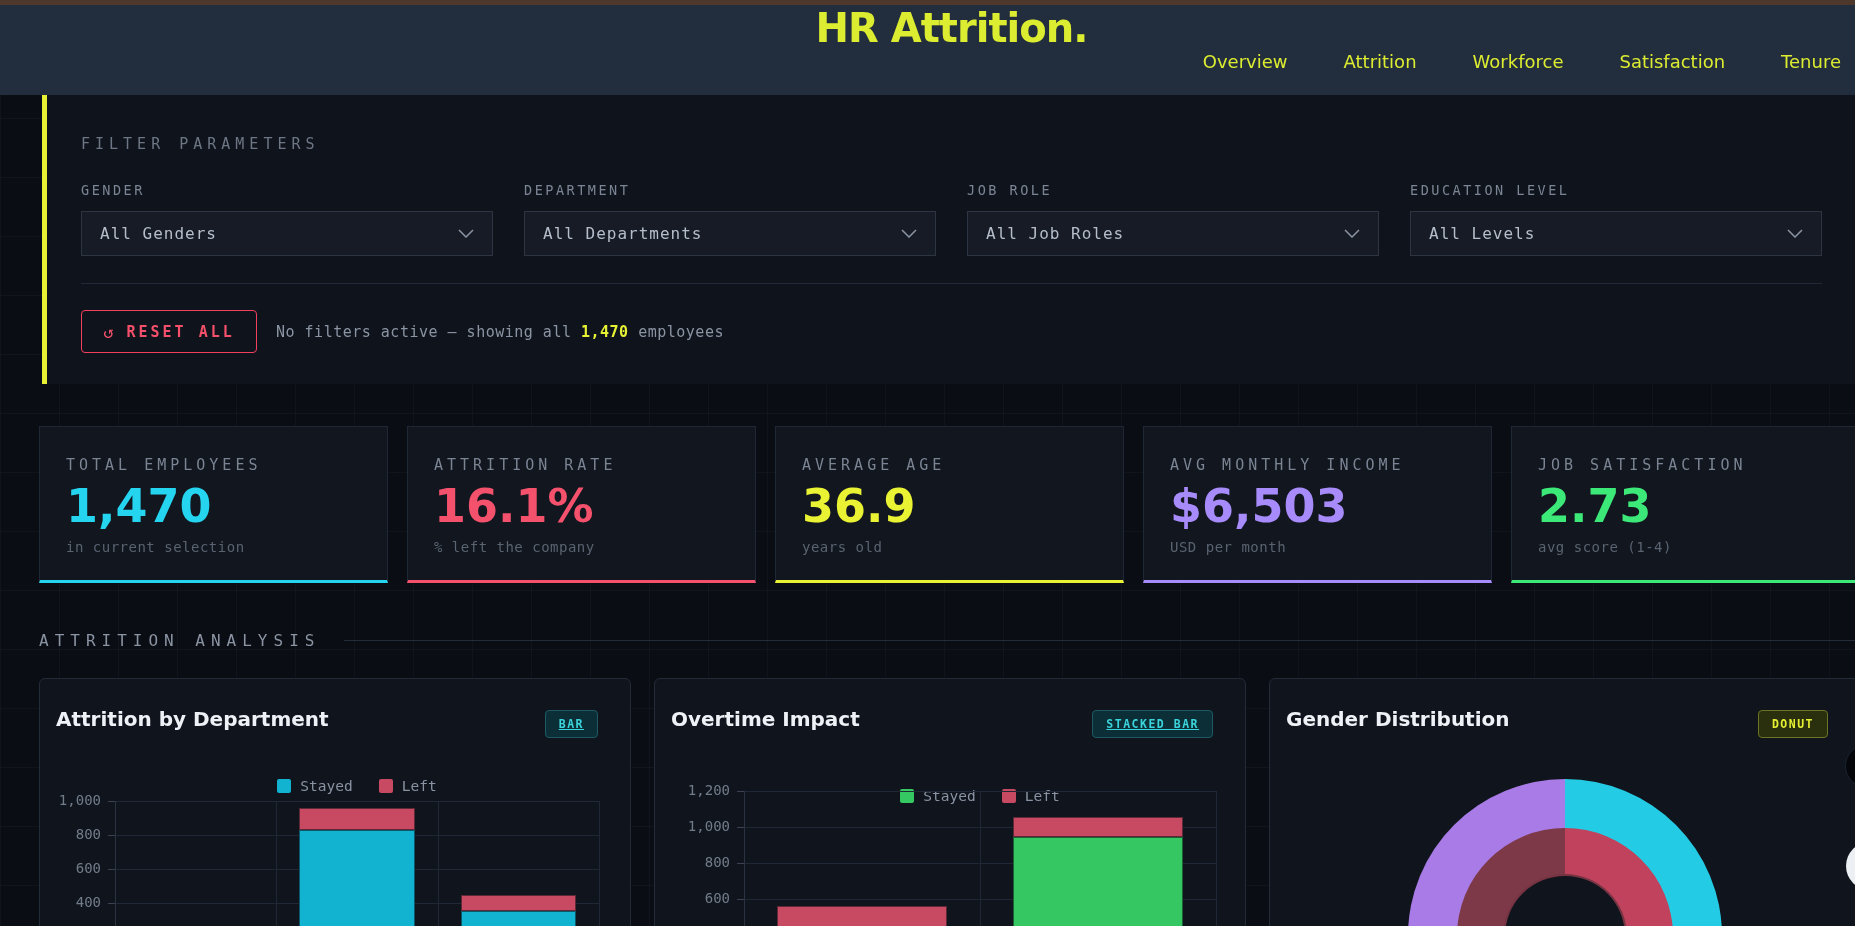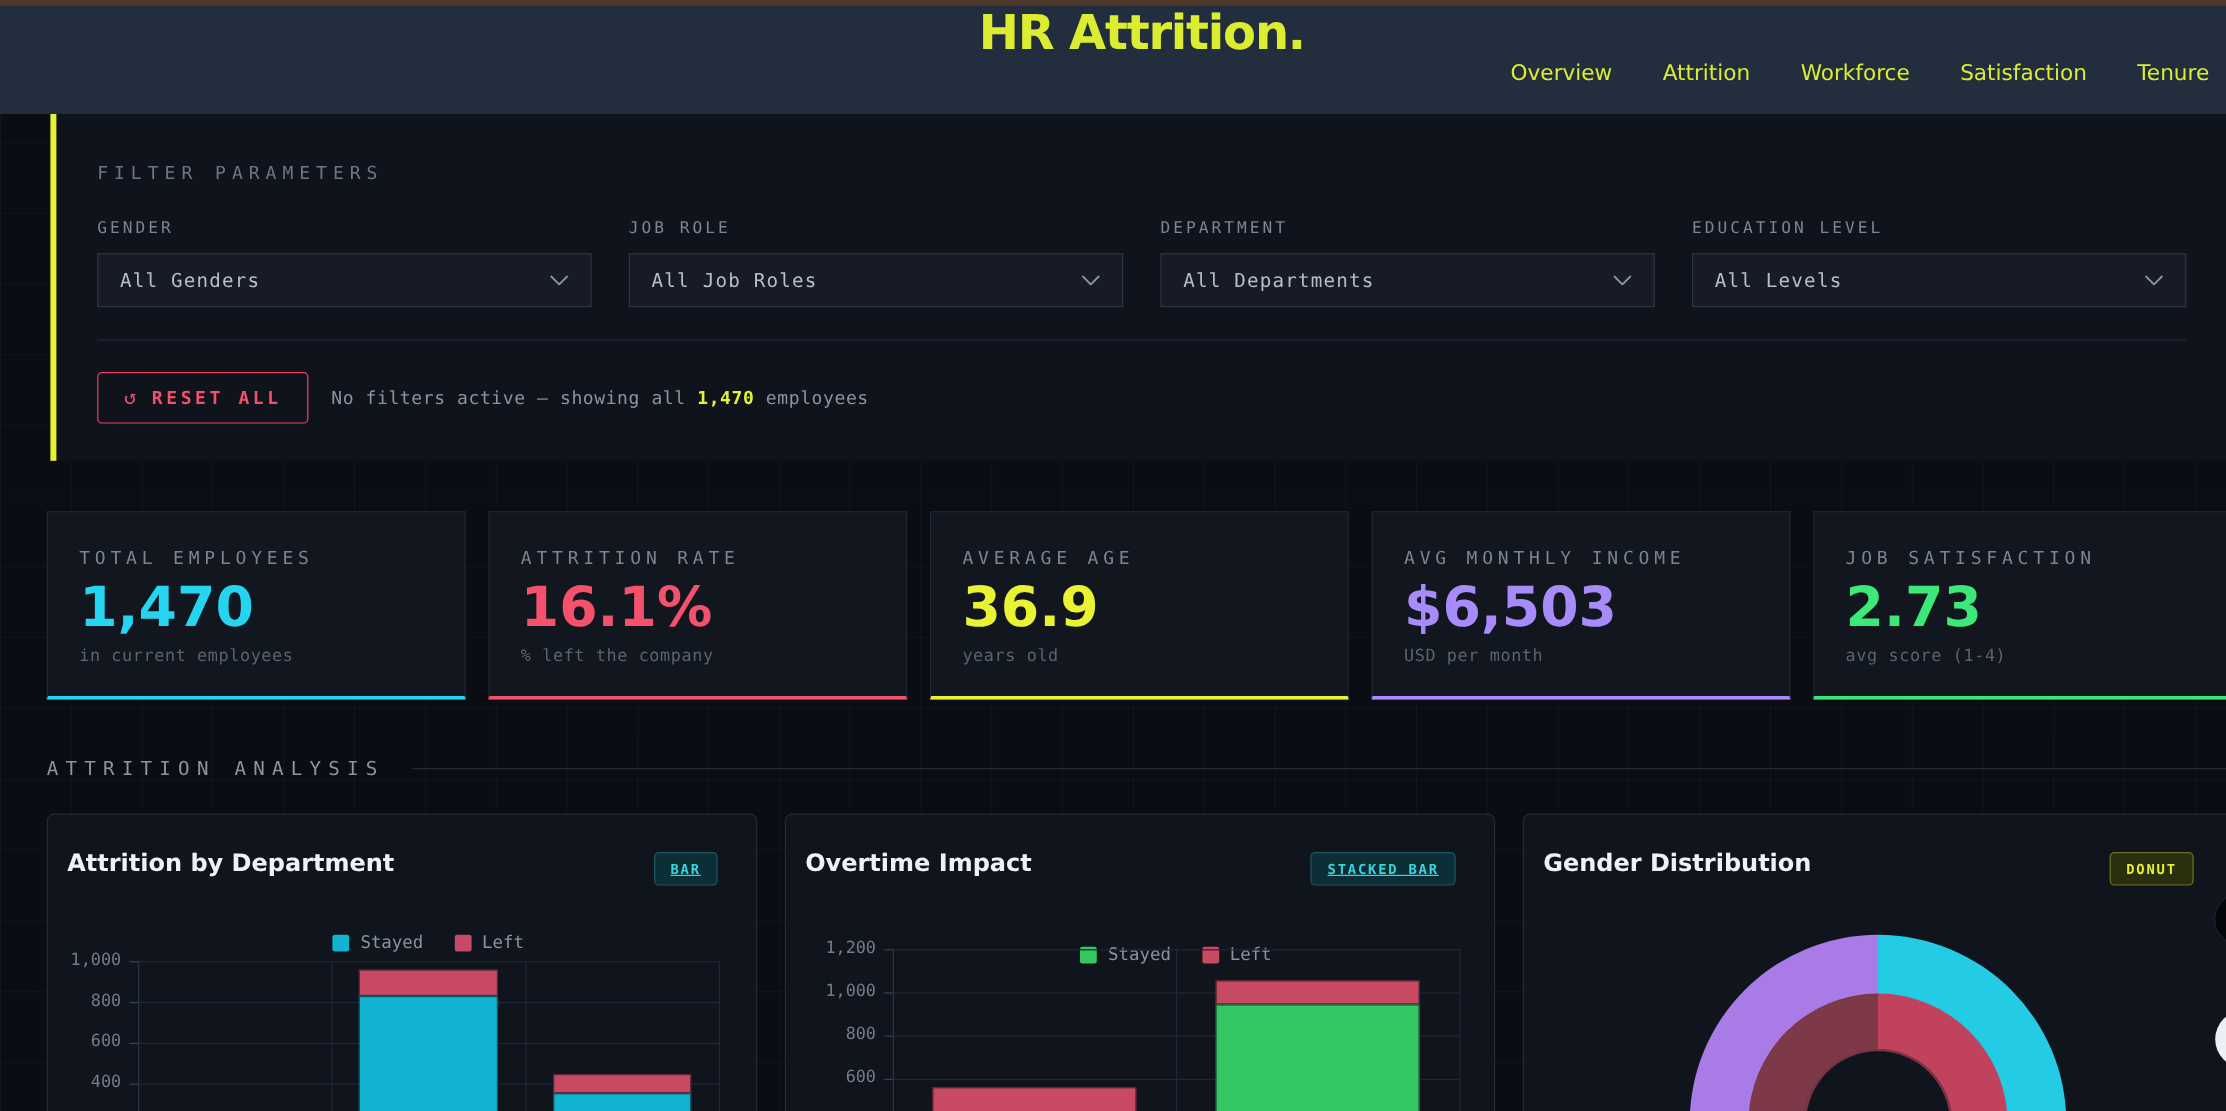--- a/index.html
+++ b/index.html
@@ -15,21 +15,21 @@
   }
   .topstrip { position:absolute; left:0; top:0; width:100%; height:5px; background:#4d382b; }
   .header {
     position:absolute; left:0; top:5px; width:100%; height:90px; background:#222d3d;
     display:flex; align-items:center; padding:0 14px 0 62px;flex-direction:column;
   }
   .logo {
     font-family:"DejaVu Sans","Liberation Sans",sans-serif;
     font-weight:800; font-size:40px; letter-spacing:-1px; color:#dcec31;
   }
-  .nav { margin-left:auto; display:flex; gap:42px; align-items:flex-start; }
+  .nav { margin-left:auto; display:flex; gap:56px; align-items:flex-start; }
   .nav-item {
     font-family:"DejaVu Sans","Liberation Sans",sans-serif;
     font-size:18px; font-weight:500; color:#dcec31; cursor:pointer; white-space:nowrap;
   }
   
   .filter-card {
     position:absolute; left:42px; top:95px; width:1820px; height:289px;
     background:#0f141c; border-left:5px solid #e6f233;
     padding:40px 40px 0 34px;
   }
@@ -128,34 +128,34 @@
         <div class="select-box">
           <span class="select-value">All Genders</span>
           <span class="chevron">
             <svg width="16" height="9" viewBox="0 0 16 9">
                 <polyline points="1,1 8,8 15,1" fill="none" stroke="#8b94a3" stroke-width="1.5"></polyline>
               </svg>
           </span>
         </div>
       </div>
       <div class="filter-field">
-        <div class="filter-label">JOB ROLE</div>
+        <div class="filter-label">DEPARTMENT</div>
         <div class="select-box">
-          <span class="select-value">All Job Roles</span>
+          <span class="select-value">All Departments</span>
           <span class="chevron">
             <svg width="16" height="9" viewBox="0 0 16 9">
                 <polyline points="1,1 8,8 15,1" fill="none" stroke="#8b94a3" stroke-width="1.5"></polyline>
               </svg>
           </span>
         </div>
       </div>
       <div class="filter-field">
-        <div class="filter-label">DEPARTMENT</div>
+        <div class="filter-label">JOB ROLE</div>
         <div class="select-box">
-          <span class="select-value">All Departments</span>
+          <span class="select-value">All Job Roles</span>
           <span class="chevron">
             <svg width="16" height="9" viewBox="0 0 16 9">
                 <polyline points="1,1 8,8 15,1" fill="none" stroke="#8b94a3" stroke-width="1.5"></polyline>
               </svg>
           </span>
         </div>
       </div>
       <div class="filter-field">
         <div class="filter-label">EDUCATION LEVEL</div>
         <div class="select-box">
@@ -179,21 +179,21 @@
         <b>1,470</b>
         <span>employees</span>
       </div>
     </div>
   </div>
 
   <div class="kpi-row">
     <div class="kpi-card" style="border-bottom-color: rgb(37, 212, 238);">
       <div class="kpi-label">TOTAL EMPLOYEES</div>
       <div class="kpi-value" style="color: rgb(37, 212, 238);">1,470</div>
-      <div class="kpi-sub">in current employees</div>
+      <div class="kpi-sub">in current selection</div>
     </div>
     <div class="kpi-card" style="border-bottom-color: rgb(244, 81, 108);">
       <div class="kpi-label">ATTRITION RATE</div>
       <div class="kpi-value" style="color: rgb(244, 81, 108);">16.1%</div>
       <div class="kpi-sub">% left the company</div>
     </div>
     <div class="kpi-card" style="border-bottom-color: rgb(233, 242, 51);">
       <div class="kpi-label">AVERAGE AGE</div>
       <div class="kpi-value" style="color: rgb(233, 242, 51);">36.9</div>
       <div class="kpi-sub">years old</div>

